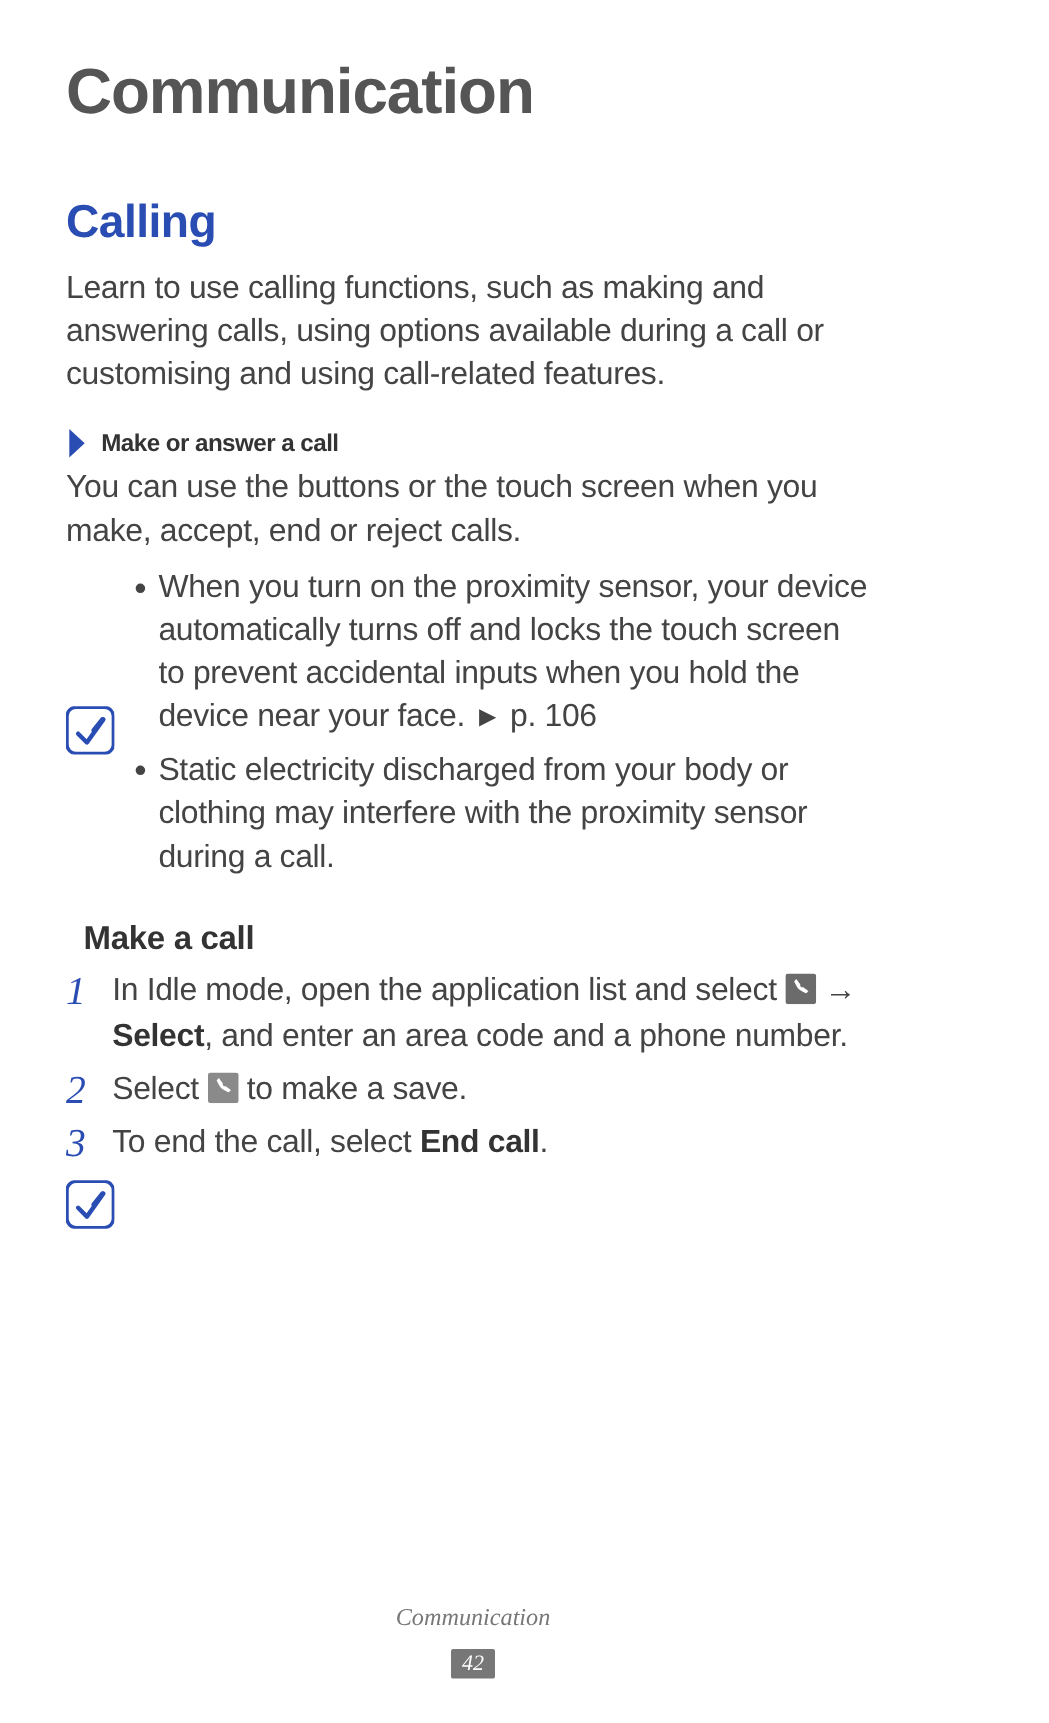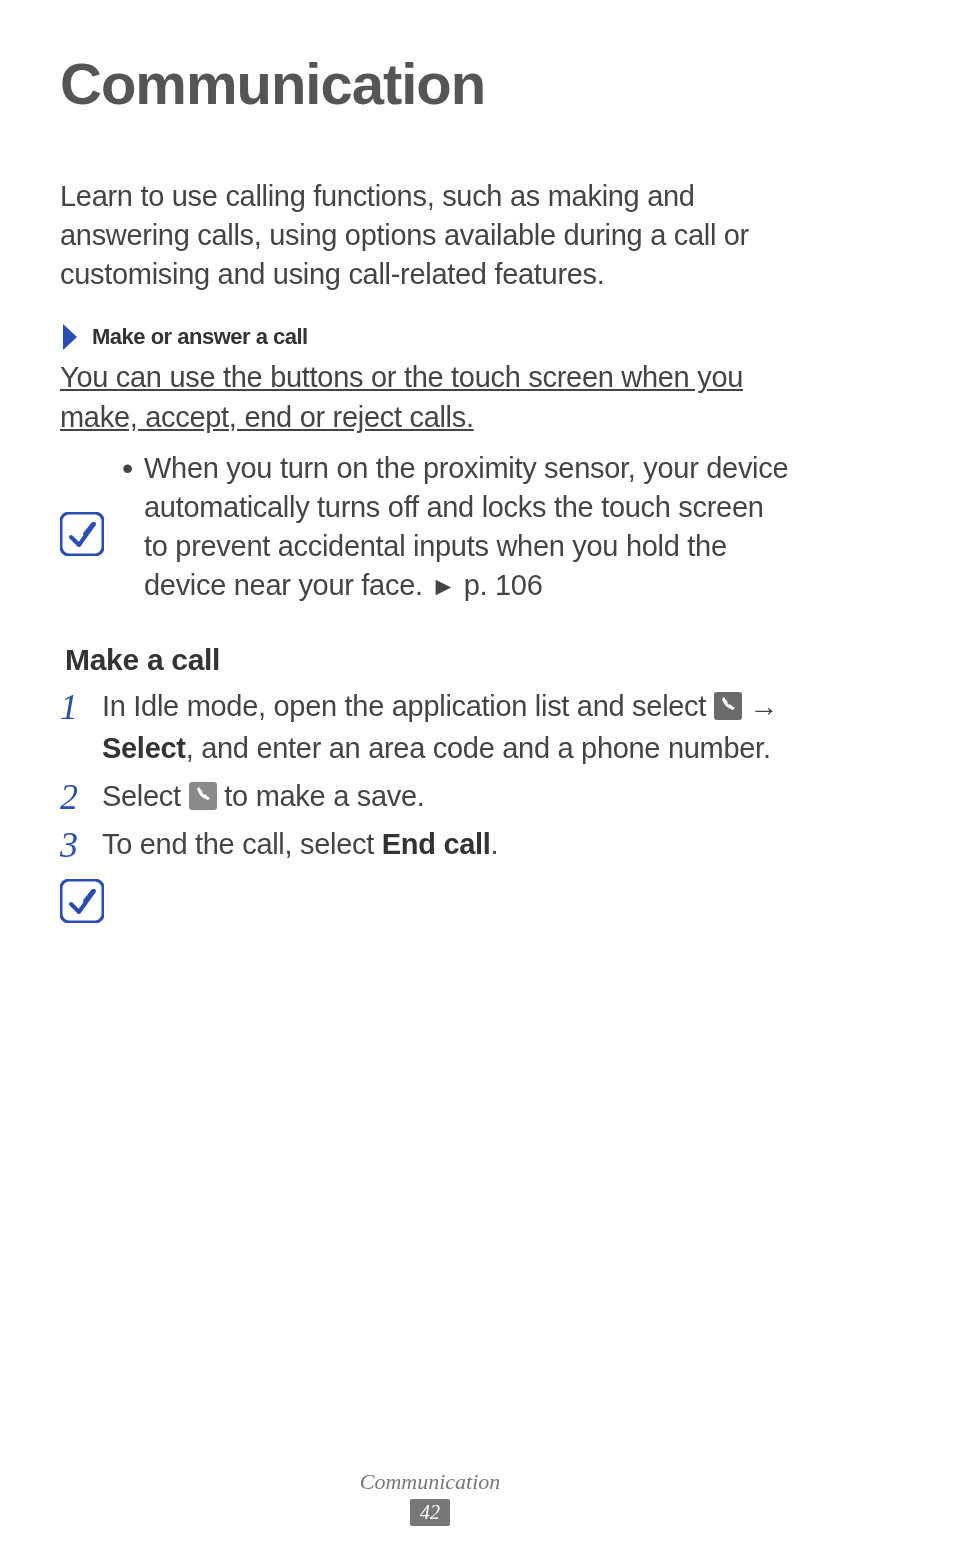--- a/index.html
+++ b/index.html
@@ -50,21 +50,20 @@
     font-weight: 700;
     color: #333333;
     letter-spacing: -0.5px;
   }
   .sub-p {
     font-size: 29px;
     line-height: 1.35;
     color: #444444;
     margin: 0 0 12px 0;
     letter-spacing: -0.3px;
-    text-decoration: underline;
   }
   .note-block {
     display: flex;
     align-items: center;
     gap: 18px;
     margin: 0 0 28px 0;
   }
   .note-icon {
     flex: 0 0 auto;
     width: 44px;
@@ -92,21 +91,21 @@
     left: 0;
     top: 0;
     font-size: 32px;
     line-height: 1.2;
     color: #444444;
   }
   .h4 {
     font-size: 30px;
     font-weight: 700;
     color: #333333;
-    margin: 0 0 8px 5px;
+    margin: 0 0 8px 16px;
     letter-spacing: -0.3px;
   }
   .steps {
     list-style: none;
     margin: 0 0 10px 0;
     padding: 0;
     counter-reset: step;
   }
   .steps li {
     position: relative;
@@ -149,31 +148,33 @@
   }
   .footer-page-badge {
     display: inline-block;
     background: #777777;
     color: #ffffff;
     font-size: 20px;
     padding: 2px 10px;
     border-radius: 2px;
     font-family: Georgia, "Times New Roman", serif;
     font-style: italic;
+    margin-top: 12px;
   }
   .arrow { font-family: Arial, sans-serif; }
   .tri { font-size: 26px; }
 </style>
 </head>
 <body>
 
 <div class="page">
 
   <h1 class="h1">Communication</h1>
 
+  <h2 class="h2">Calling</h2>
 
   <p class="p">Learn to use calling functions, such as making and answering calls, using options available during a call or customising and using call-related features.</p>
 
   <div class="h3-row">
     <span class="inline-icon" style="width:22px;height:30px;">
       <svg viewBox="0 0 20 30" width="22" height="30">
           <path d="M2 2 L16 15 L2 28 Z" fill="#2a4db3"></path>
         </svg>
     </span>
     <span class="h3">Make or answer a call</span>
@@ -185,20 +186,23 @@
     <span class="note-icon">
       <svg viewBox="0 0 44 44" width="44" height="44">
         <rect x="1" y="1" width="42" height="42" rx="8" ry="8" fill="#ffffff" stroke="#2a4db3" stroke-width="3"></rect>
         <path d="M11 25 L19 33 L34 12" fill="none" stroke="#2a4db3" stroke-width="4" stroke-linecap="round" stroke-linejoin="round"></path>
         <path d="M33 12 L25 22" fill="none" stroke="#2a4db3" stroke-width="4" stroke-linecap="round"></path>
       </svg>
     </span>
     <ul class="note-list">
       <li>
         <span>When you turn on the proximity sensor, your device automatically turns off and locks the touch screen to prevent accidental inputs when you hold the device near your face. </span><span class="tri">►</span><span> p. 106</span>
+      </li>
+      <li>
+        <span>Static electricity discharged from your body or clothing may interfere with the proximity sensor during a call.</span>
       </li>
     </ul>
   </div>
 
   <h3 class="h4">Make a call</h3>
 
   <ol class="steps">
     <li>
       <span class="num">1</span>
       <span>In Idle mode, open the application list and select </span><span class="inline-icon"><svg viewBox="0 0 28 28" width="28" height="28">

